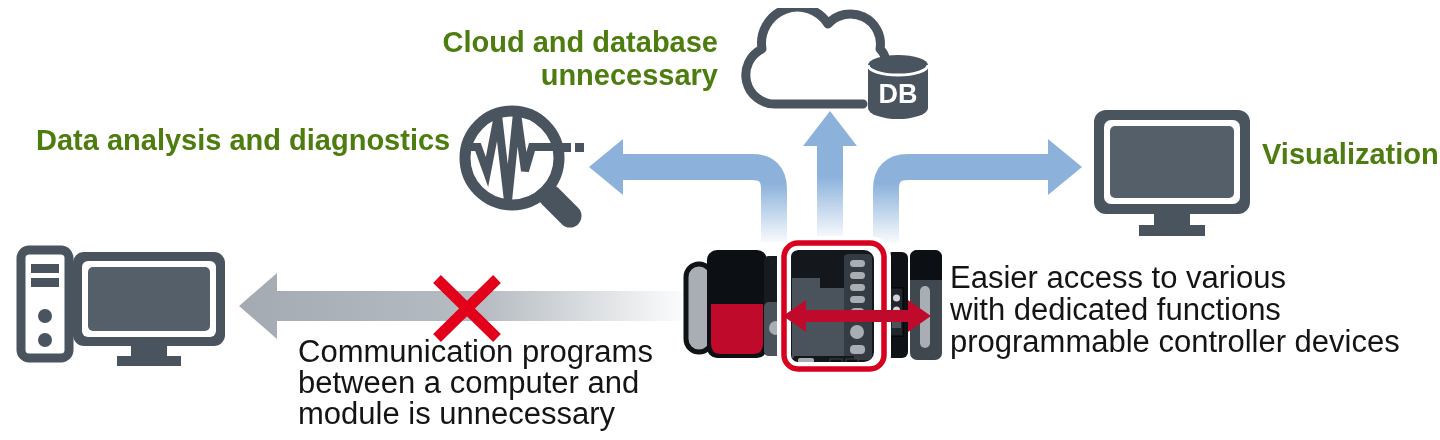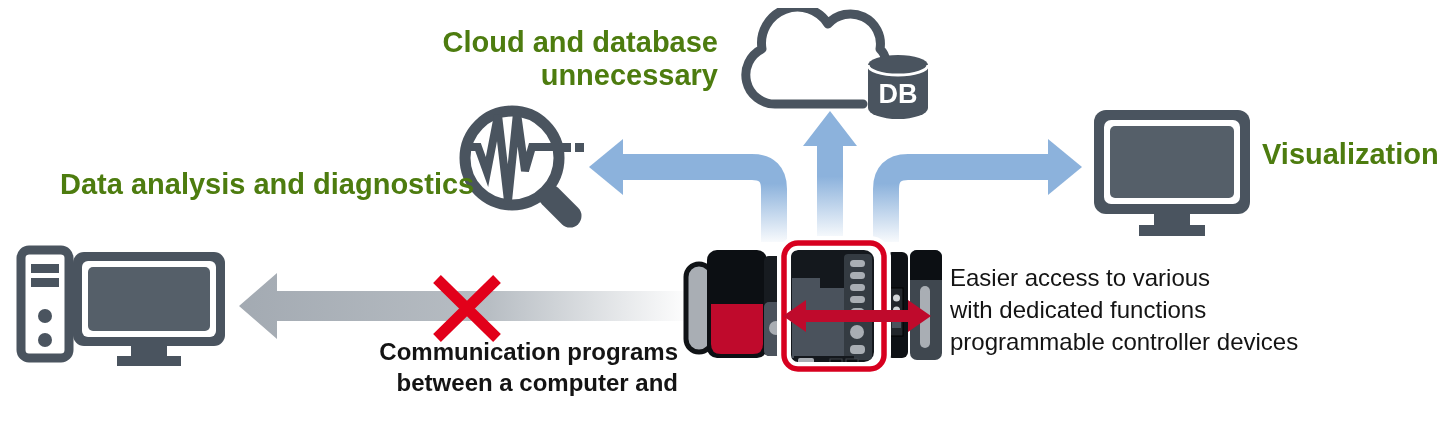--- a/index.html
+++ b/index.html
@@ -2,23 +2,23 @@
 <html><head>
 <meta charset="utf-8">
 <style>
   html,body{margin:0;padding:0;background:#fff;}
   #canvas{
     position:relative;width:1440px;height:440px;background:#fff;overflow:hidden;
     font-family:"Liberation Sans",sans-serif;color:#000;
   }
   .abs{position:absolute;}
   .label-bold{font-weight:700;font-size:29px;line-height:33px;color:#4d7c0f;}
-  .label-reg{font-weight:400;font-size:24px;line-height:32px;color:#141414;}
+  .label-reg{font-weight:400;font-size:31px;line-height:32px;color:#141414;}
   .right{text-align:right;}
-  .center{text-align:right;font-weight:bold;}
+  .center{text-align:left;}
   svg{display:block;}
   .layer-arrows{left:0;top:0;z-index:1;}
   .layer-icon{z-index:2;}
   .layer-text{z-index:3;}
 </style>
 </head>
 <body>
 
 <div id="canvas">
 
@@ -149,28 +149,29 @@
     </g>
 
     <path d="M103 88 L126 72 V82 H228 V72 L251 88 L228 104 V94 H126 V104 Z" fill="#bf0a2c"></path>
   </svg>
 
   <div class="abs layer-text label-bold right" style="left:370px;top:26px;width:348px;">
     <div>Cloud and database</div>
     <div>unnecessary</div>
   </div>
 
-  <div class="abs layer-text label-bold" style="left:60px;top:124px;margin-top:44px;">Data analysis and diagnostics</div>
+  <div class="abs layer-text label-bold" style="left:36px;top:124px;">Data analysis and diagnostics</div>
 
   <div class="abs layer-text label-bold" style="left:1262px;top:138px;">Visualization</div>
 
   <div class="abs layer-text label-reg" style="left:950px;top:262px;">
     <div>Easier access to various</div>
     <div>with dedicated functions</div>
     <div>programmable controller devices</div>
   </div>
 
   <div class="abs layer-text label-reg center" style="left:298px;top:336px;width:380px;line-height:31px;">
     <div>Communication programs</div>
     <div>between a computer and</div>
+    <div>module is unnecessary</div>
   </div>
 
 </div>
 
 </body></html>

